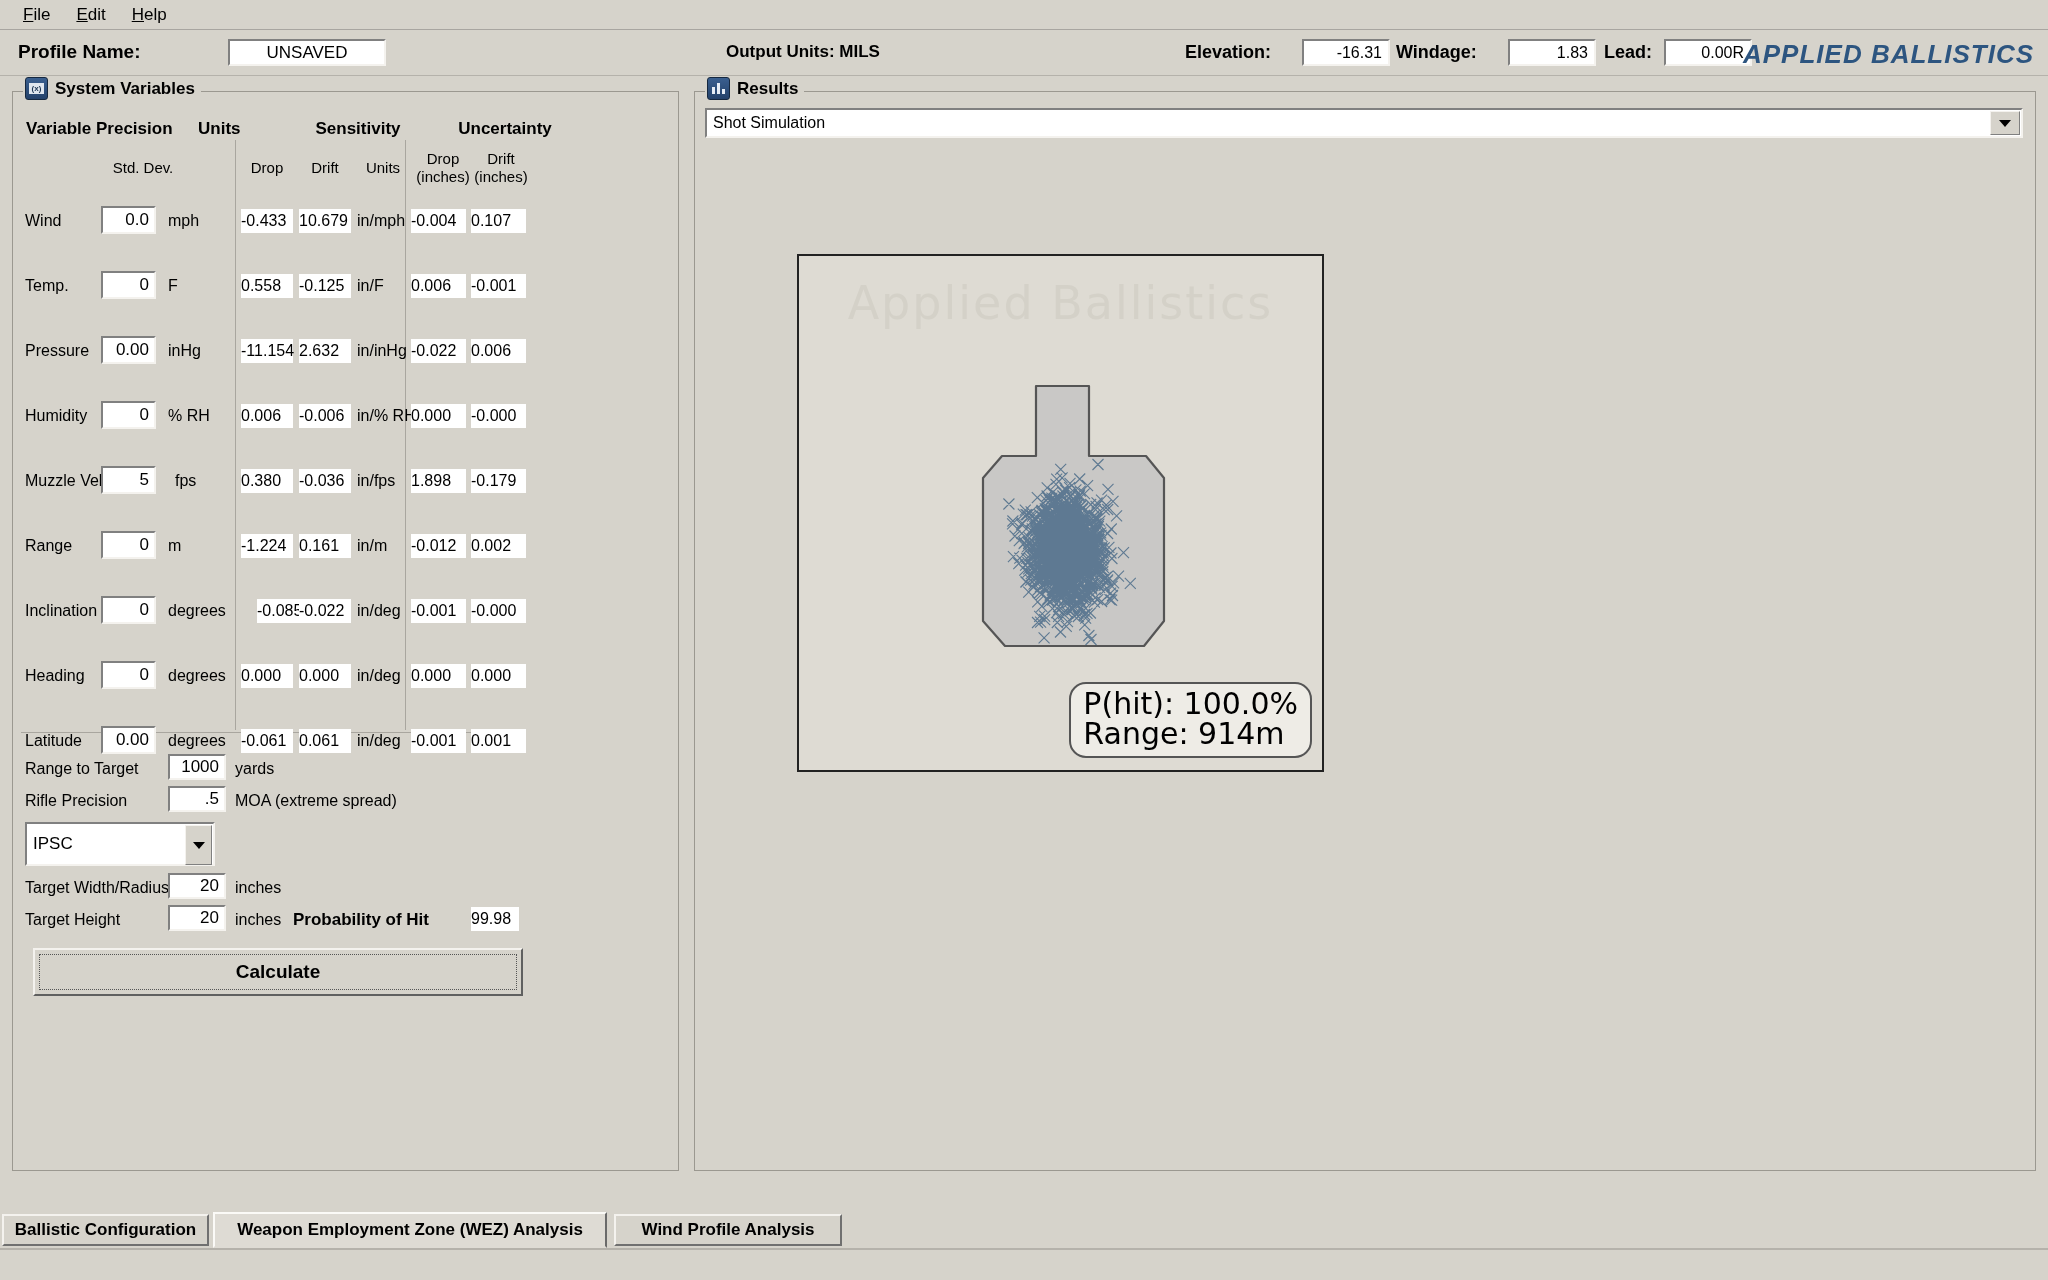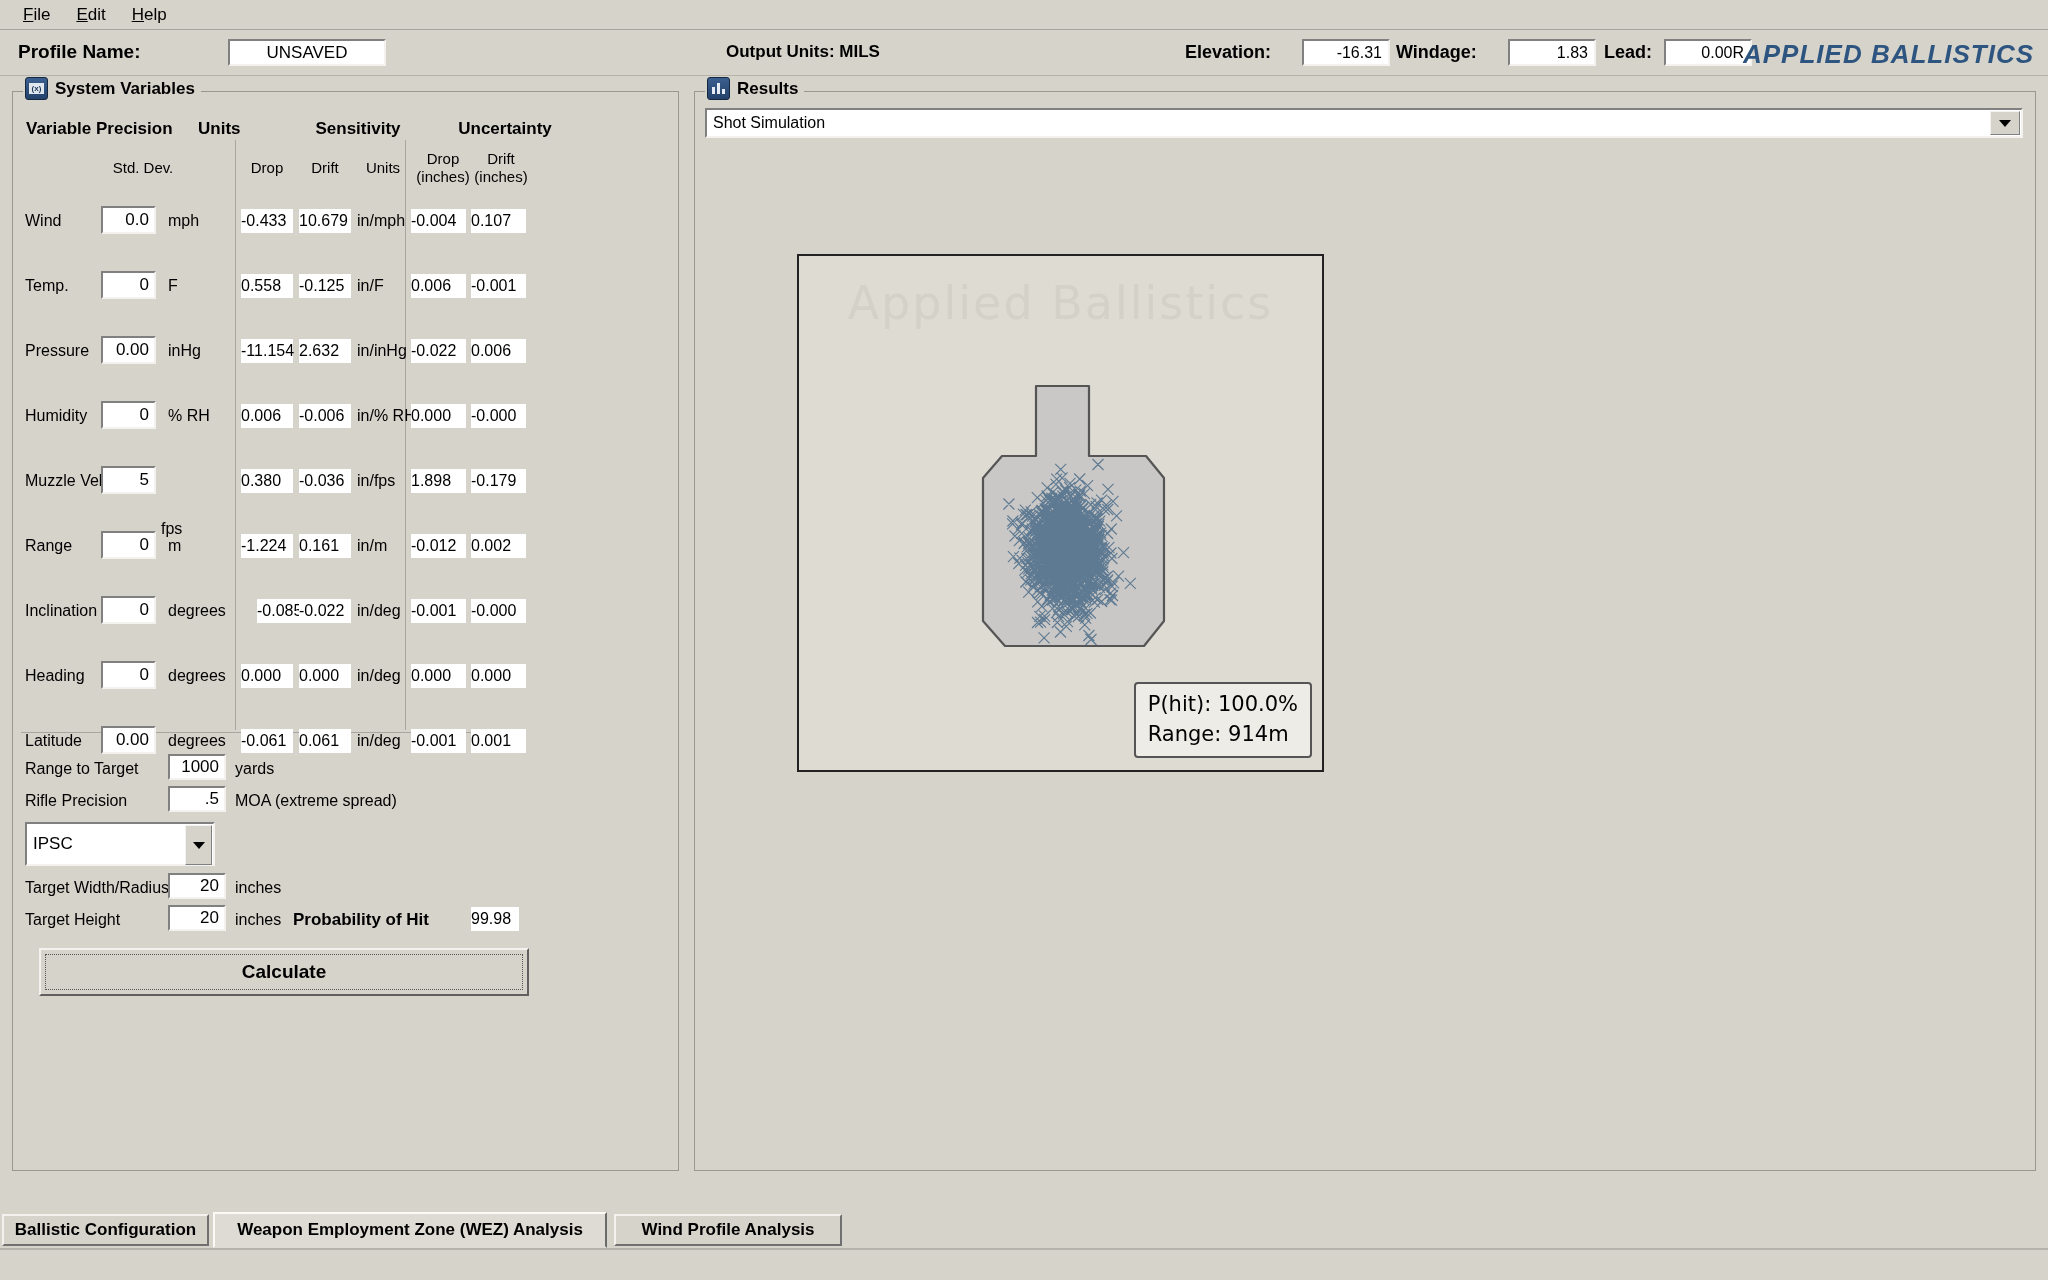--- a/index.html
+++ b/index.html
@@ -256,23 +256,23 @@
     letter-spacing: 2px;
     font-family: "DejaVu Sans", sans-serif;
     white-space: nowrap;
   }
   #silhouette { position: absolute; left: 0; top: 0; width: 527px; height: 518px; }
   #phit-box {
     position: absolute;
     right: 10px; bottom: 12px;
     background: #eeece6;
     border: 2px solid #555;
-    border-radius: 4px;
+    border-radius: 17px;
     padding: 5px 12px 7px 12px;
-    font-size: 21px;
+    font-size: 30px;
     line-height: 30px;
     color: #000;
     font-family: "DejaVu Sans", sans-serif;
   }
 
   
   #tabstrip {
     position: absolute;
     left: 0; top: 1212px;
     width: 2048px; height: 36px;
@@ -387,21 +387,21 @@
         <div class="row-label" style="left:12px;  top:315px;">Humidity</div>
         <div class="inp" style="left:88px;  top:309px;width:55px;height:28px;line-height:24px;">0</div>
         <div class="unit" style="left:155px; top:315px;">% RH</div>
         <div class="val" style="left:228px; top:312px;width:52px;">0.006</div>
         <div class="val" style="left:286px; top:312px;width:52px;">-0.006</div>
         <div class="unit" style="left:344px; top:315px;">in/% RH</div>
         <div class="val" style="left:398px; top:312px;width:55px;">0.000</div>
         <div class="val" style="left:458px; top:312px;width:55px;">-0.000</div>
         <div class="row-label" style="left:12px;  top:380px;">Muzzle Vel.</div>
         <div class="inp" style="left:88px;  top:374px;width:55px;height:28px;line-height:24px;">5</div>
-        <div class="unit" style="left:148px; top:380px;margin-top:48px;">fps</div>
+        <div class="unit" style="left:162px; top:380px;">fps</div>
         <div class="val" style="left:228px; top:377px;width:52px;">0.380</div>
         <div class="val" style="left:286px; top:377px;width:52px;">-0.036</div>
         <div class="unit" style="left:344px; top:380px;">in/fps</div>
         <div class="val" style="left:398px; top:377px;width:55px;">1.898</div>
         <div class="val" style="left:458px; top:377px;width:55px;">-0.179</div>
         <div class="row-label" style="left:12px;  top:445px;">Range</div>
         <div class="inp" style="left:88px;  top:439px;width:55px;height:28px;line-height:24px;">0</div>
         <div class="unit" style="left:155px; top:445px;">m</div>
         <div class="val" style="left:228px; top:442px;width:52px;">-1.224</div>
         <div class="val" style="left:286px; top:442px;width:52px;">0.161</div>
@@ -453,21 +453,21 @@
     <div class="inp" style="left:155px; top:781px;width:58px;height:26px;line-height:22px;">20</div>
     <div class="blabel" style="left:222px; top:787px;">inches</div>
 
     <div class="blabel" style="left:12px;  top:819px;">Target Height</div>
     <div class="inp" style="left:155px; top:813px;width:58px;height:26px;line-height:22px;">20</div>
     <div class="blabel" style="left:222px; top:819px;">inches</div>
 
     <div class="bbold" style="left:280px; top:818px;">Probability of Hit</div>
     <div class="val" style="left:458px; top:815px;width:48px;">99.98</div>
 
-    <div id="calc-btn" style="left:26px; top:856px; width:490px; height:48px;">
+    <div id="calc-btn" style="left:20px; top:856px; width:490px; height:48px;">
       <span class="focus-ring"></span>
       <span>Calculate</span>
     </div>
   </div>
 
   <div class="groupbox" id="right-panel">
     <div class="group-title">
       <span class="grp-icon res">
         <svg width="15" height="13" viewBox="0 0 15 13">
           <rect x="1" y="5" width="3" height="7" fill="#e6edf5"></rect>

